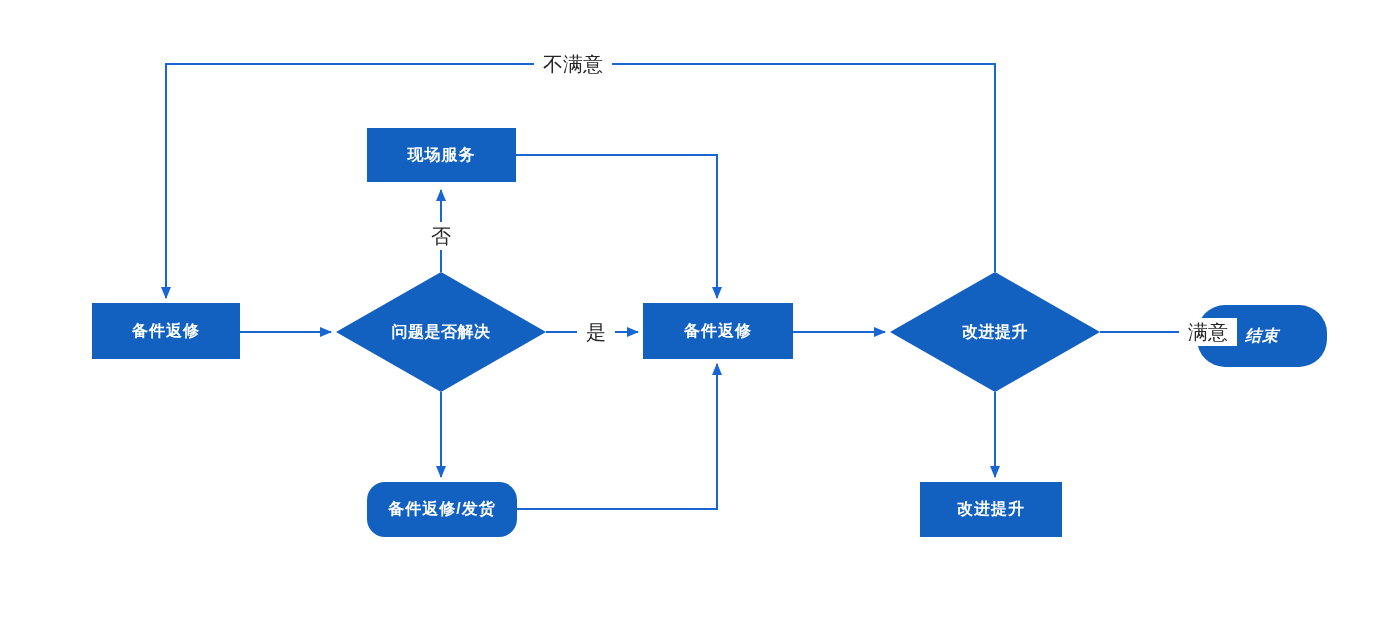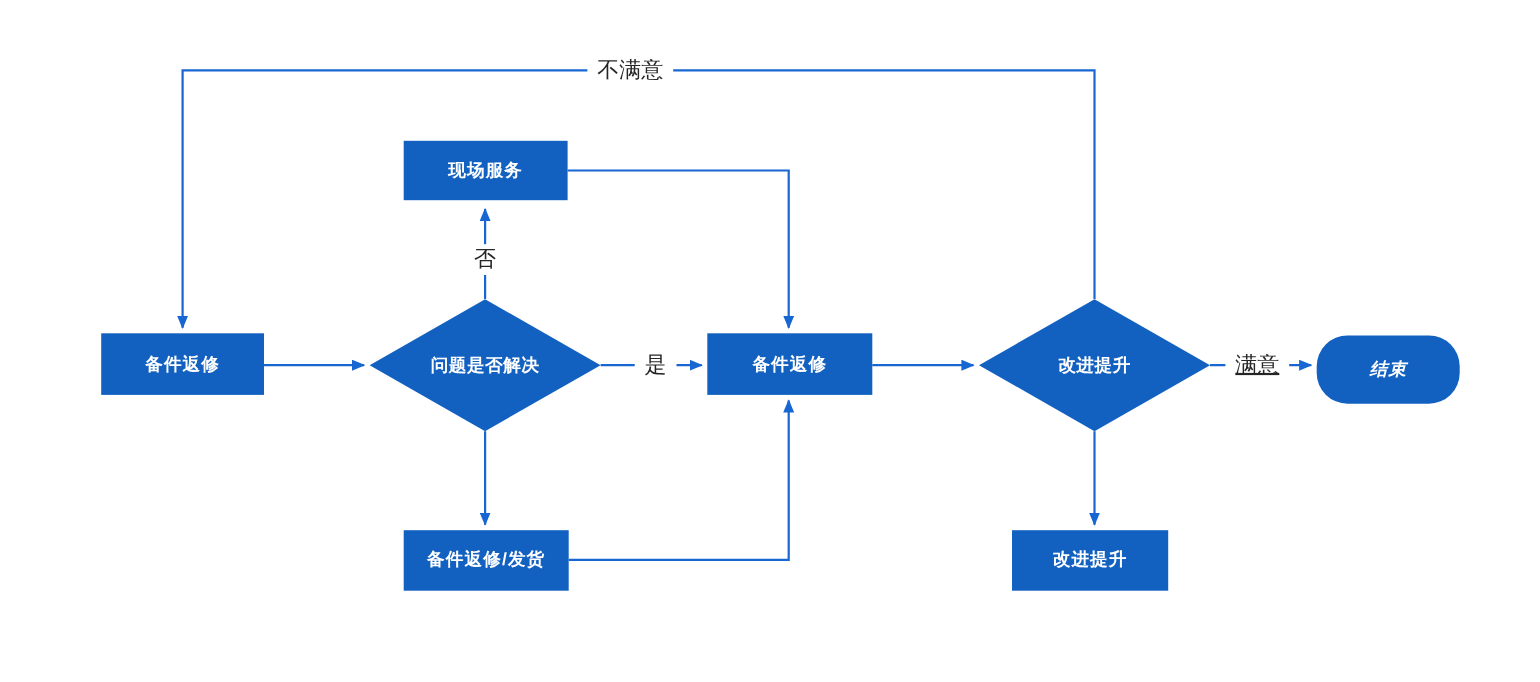--- a/index.html
+++ b/index.html
@@ -63,28 +63,28 @@
     line-height: 1.2;
   }
 
   
   #n-remote     { left:  92px; top: 303px; width: 148px; height: 56px; }
   #n-problem    { left: 336px; top: 272px; width: 210px; height: 120px; }
   #n-onsite     { left: 367px; top: 128px; width: 149px; height: 54px; }
   #n-complete   { left: 643px; top: 303px; width: 150px; height: 56px; }
   #n-evaluation { left: 890px; top: 272px; width: 210px; height: 120px; }
   #n-end        { left: 1197px; top: 305px; width: 130px; height: 62px; font-style: italic; }
-  #n-parts      { left: 367px; top: 482px; width: 150px; height: 55px; }
+  #n-parts      { left: 367px; top: 482px; width: 150px; height: 55px; border-radius: 18px; }
   #n-improve    { left: 920px; top: 482px; width: 142px; height: 55px; }
 
   
   #l-notsatisfied { left: 573px;  top: 64px; }
   #l-no           { left: 441px;  top: 236px; }
   #l-yes          { left: 596px;  top: 332px; }
-  #l-satisfied    { left: 1143px; top: 332px; text-decoration: underline; }
+  #l-satisfied    { left: 1208px; top: 332px; }
 </style>
 </head>
 <body>
 
 <div class="canvas">
 
   <svg class="edges" width="1400" height="620" viewBox="0 0 1400 620" aria-hidden="true">
     <defs>
       <marker id="arrow" viewBox="0 0 12 10" refX="11" refY="5" markerWidth="12" markerHeight="10" markerUnits="userSpaceOnUse" orient="auto-start-reverse">
         <path d="M0,0 L12,5 L0,10 Z"></path>

